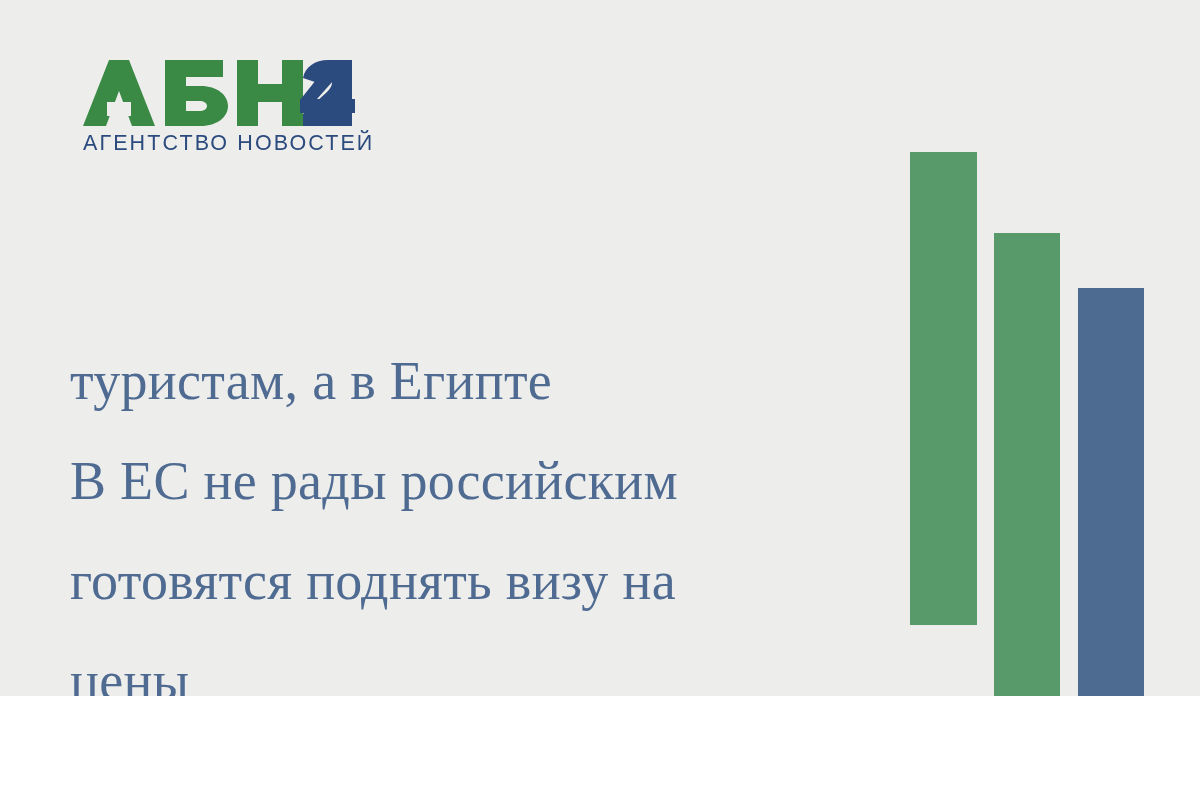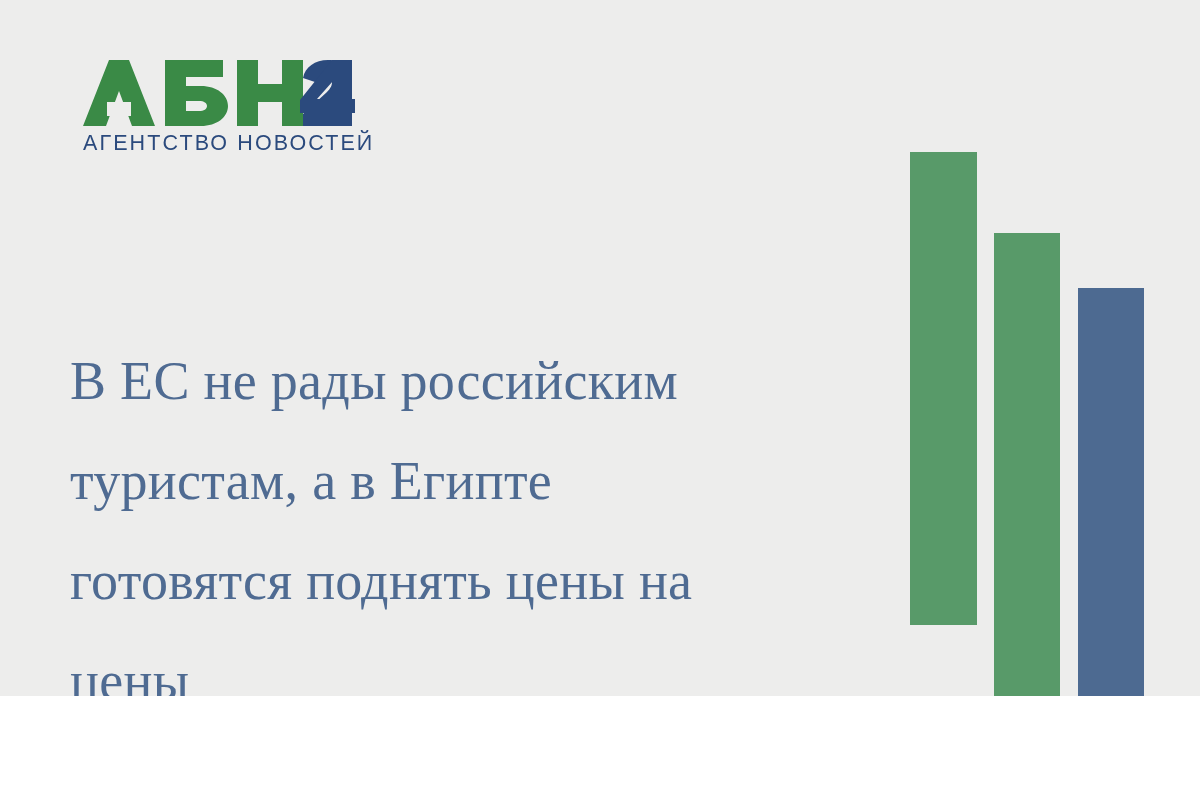--- a/index.html
+++ b/index.html
@@ -117,19 +117,19 @@
                C246 15 243 18 243 23 Z" fill="#2b4a7d" transform="translate(-8,0)"></path>
 
       <path d="M290 0 L310 0 L310 39 L318 39 L318 53 L310 53 L310 66
                L291 66 L291 53 L258 53 L258 40 L290 0 Z
                M291 21 L275 39 L291 39 Z" fill="#2b4a7d" transform="translate(-41,0)"></path>
     </svg>
     <span class="logo-tagline" style="color:#2b4a7d">АГЕНТСТВО НОВОСТЕЙ</span>
   </div>
 
   <h1 class="headline" style="color: rgb(79, 107, 146);">
+    <span class="headline-line">туристам, а в Египте</span>
     <span class="headline-line">В ЕС не рады российским</span>
-    <span class="headline-line">туристам, а в Египте</span>
-    <span class="headline-line">готовятся поднять цены на</span>
+    <span class="headline-line">готовятся поднять визу на</span>
     <span class="headline-line">цены</span>
   </h1>
 
 </div>
 
 </body></html>

